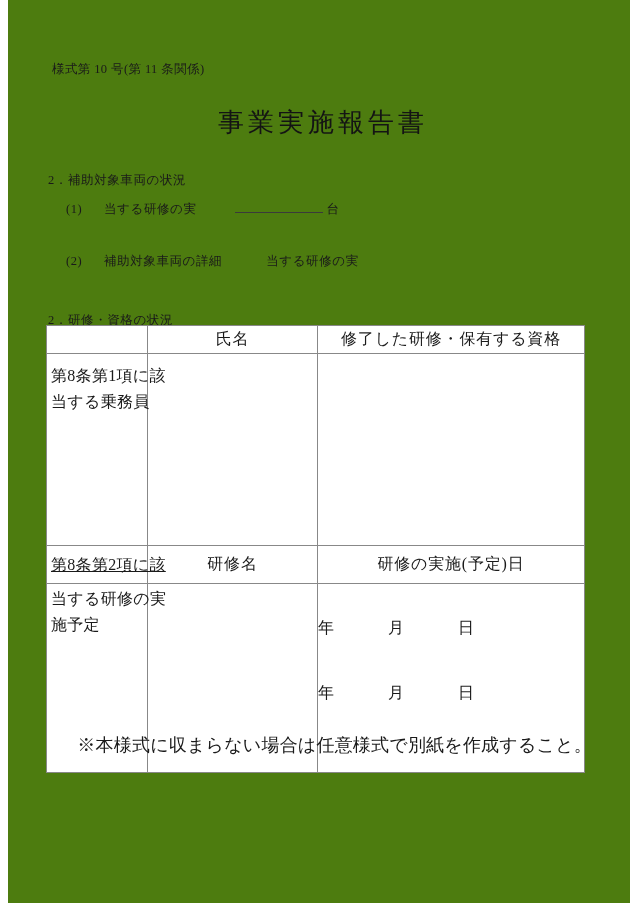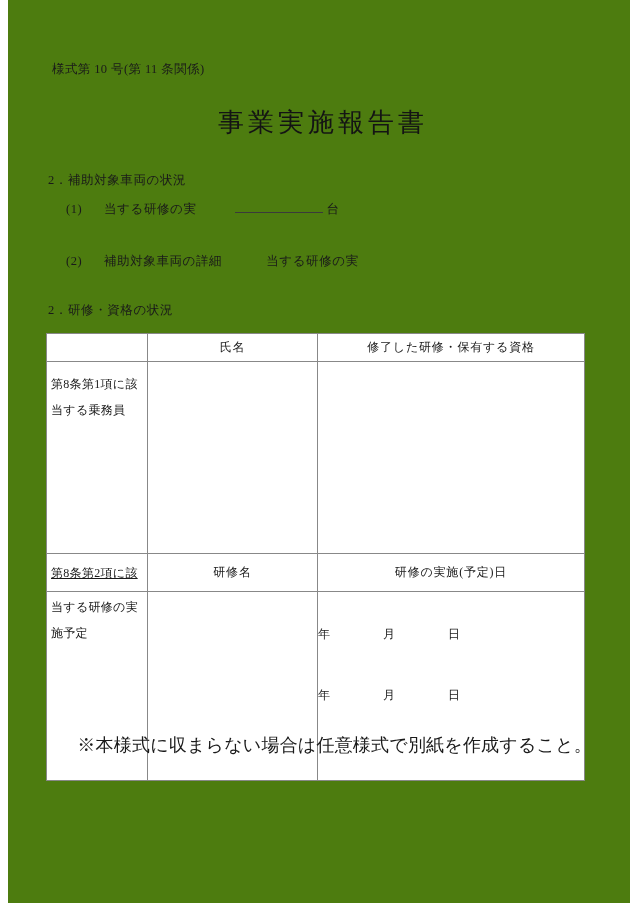--- a/index.html
+++ b/index.html
@@ -44,21 +44,21 @@
   }
 
   
   .sec-heading {
     position: absolute;
     font-size: 12.5px;
     letter-spacing: 0.6px;
     white-space: nowrap;
   }
   .sec1 { left: 40px; top: 172px; }
-  .sec2 { left: 40px; top: 302px; }
+  .sec2 { left: 40px; top: 312px; }
 
   .sub-item {
     position: absolute;
     font-size: 12.5px;
     letter-spacing: 0.6px;
     white-space: nowrap;
     display: flex;
     align-items: baseline;
   }
   .sub-1 { left: 58px; top: 199px; }
@@ -74,25 +74,25 @@
     margin: 0 4px 0 38px;
     height: 13px;
   }
   .unit { display: inline-block; }
   .detail-value { display: inline-block; margin-left: 44px; }
 
   
   .tbl {
     position: absolute;
     left: 38px;
-    top: 333px;
+    top: 325px;
     width: 538px;
     border-collapse: collapse;
     table-layout: fixed;
-    font-size: 12px;
+    font-size: 16px;
   }
   .tbl td {
     border: 1px solid #888888;
     padding: 0;
     vertical-align: top;
     background: #ffffff;
   }
   .col-a { width: 101px; }
   .col-b { width: 170px; }
   .col-c { width: 267px; }

